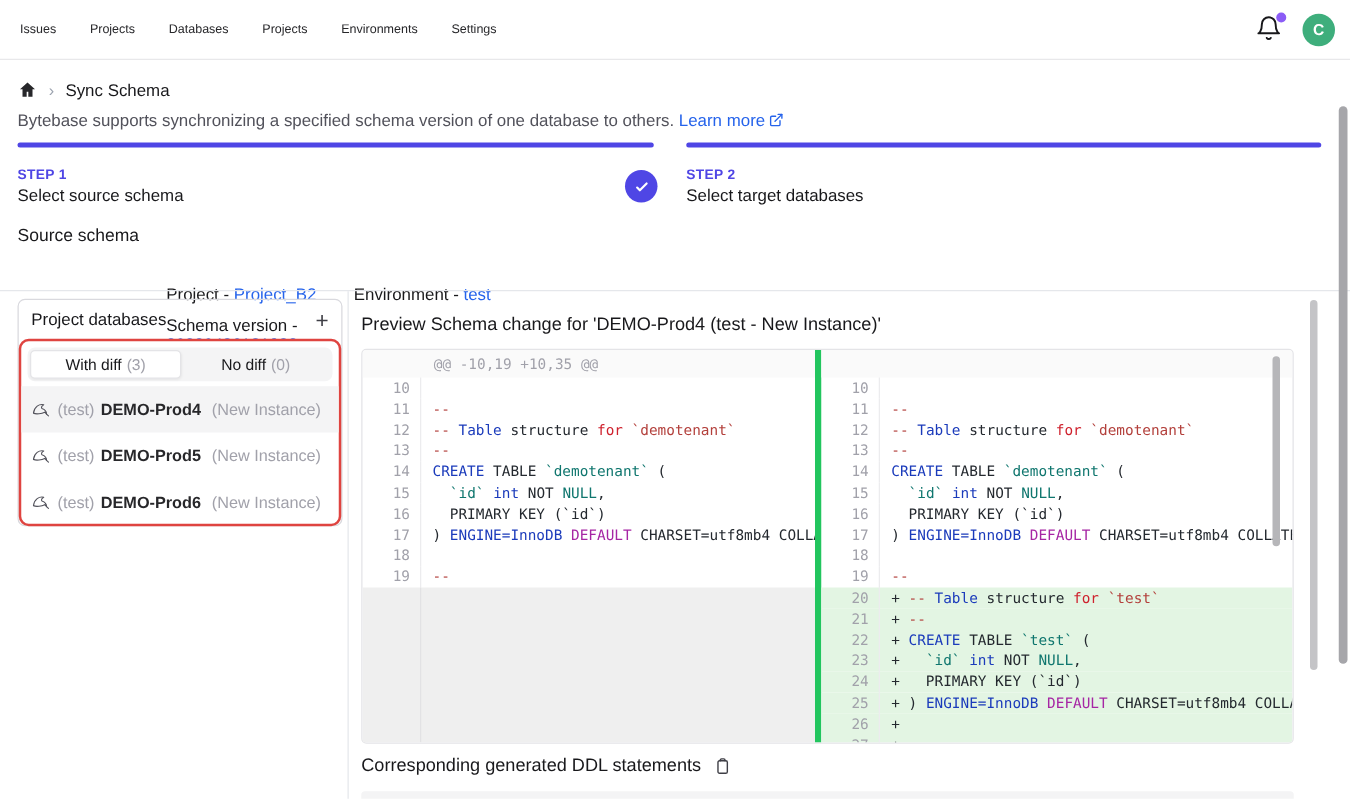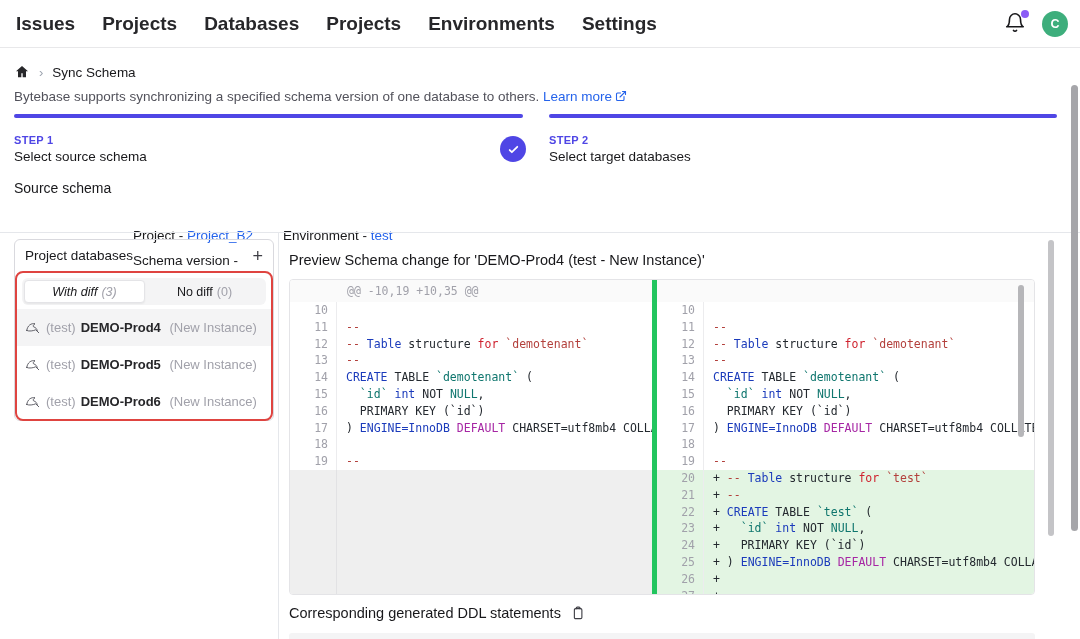--- a/index.html
+++ b/index.html
@@ -6,21 +6,21 @@
     --accent:#4f46e5; --red:#df4440; --link:#2563eb; --green-bg:#e3f5e3;
     --ink:#18181b; --gray:#9ca3af; --mid:#52525b; --border:#e5e7eb;
   }
   *{margin:0;padding:0;box-sizing:border-box;}
   html,body{width:1080px;height:639px;overflow:hidden;background:#fff;
     font-family:"Liberation Sans",sans-serif;color:var(--ink);}
   
   .topnav{position:absolute;left:0;top:0;width:1080px;height:48px;background:#fff;
     border-bottom:1px solid #e8e8ea;display:flex;align-items:center;}
   .nav-items{display:flex;gap:27px;padding-left:16px;align-items:center;}
-  .nav-item{font-size:19px;font-weight:700;color:#27272a;cursor:pointer;}
+  .nav-item{font-size:10px;font-weight:400;color:#27272a;cursor:pointer;}
   .nav-right{position:absolute;right:12px;top:0;height:48px;display:flex;align-items:center;gap:14px;}
   .bell-wrap{position:relative;width:24px;height:24px;}
   .bell-dot{position:absolute;right:-1px;top:-2px;width:8px;height:8px;border-radius:50%;background:#8b5cf6;}
   .avatar{width:26px;height:26px;border-radius:50%;background:#3eae7c;color:#fff;
     display:flex;align-items:center;justify-content:center;font-size:12.5px;font-weight:600;}
   
   .breadcrumb{position:absolute;left:14px;top:64px;display:flex;align-items:center;gap:9px;}
   .crumb-sep{color:#9ca3af;font-size:13px;}
   .crumb-label{font-size:13.5px;font-weight:500;color:var(--ink);}
   .intro{position:absolute;left:14px;top:89px;font-size:13.5px;color:#52525b;}
@@ -45,21 +45,21 @@
   .target-head{height:31px;display:flex;align-items:center;justify-content:space-between;padding:0 10px;}
   .target-title{font-size:13.5px;color:var(--ink);}
   .plus-btn{font-size:18px;color:#3f3f46;line-height:1;cursor:pointer;}
   .red-box{position:absolute;left:15px;top:271px;width:258px;height:150px;
     border:2px solid var(--red);border-radius:8px;background:#fff;overflow:hidden;}
   .tabs{margin:5px 5px 4px 5px;height:27px;background:#f4f4f5;border-radius:6px;
     display:flex;padding:2px;}
   .tab{flex:1;display:flex;align-items:center;justify-content:center;gap:4px;
     font-size:12.5px;color:var(--ink);cursor:pointer;border-radius:4px;}
   .tab .cnt{color:#a1a1aa;}
-  .tab.active{background:#fff;border:1px solid #e4e4e7;box-shadow:0 1px 2px rgba(0,0,0,.06);font-style:italic;}
+  .tab.active{background:#fff;border:1px solid #e4e4e7;box-shadow:0 1px 2px rgba(0,0,0,.06);}
   .db-list{font-size:13px;}
   .db-row{height:37px;display:flex;align-items:center;padding-left:9px;gap:5px;cursor:pointer;white-space:nowrap;}
   .db-row.selected{background:#f4f4f5;}
   .db-env,.db-suffix{color:#a1a1aa;}
   .db-name{font-weight:700;color:#27272a;}
   
   .preview-title{position:absolute;left:289px;top:252px;font-size:14.5px;color:var(--ink);}
   .diff-card{position:absolute;left:289px;top:279px;width:746px;height:316px;
     border:1px solid #e4e4e7;border-radius:4px;overflow:hidden;display:flex;background:#fff;}
   .pane{display:flex;flex-direction:column;overflow:hidden;}

